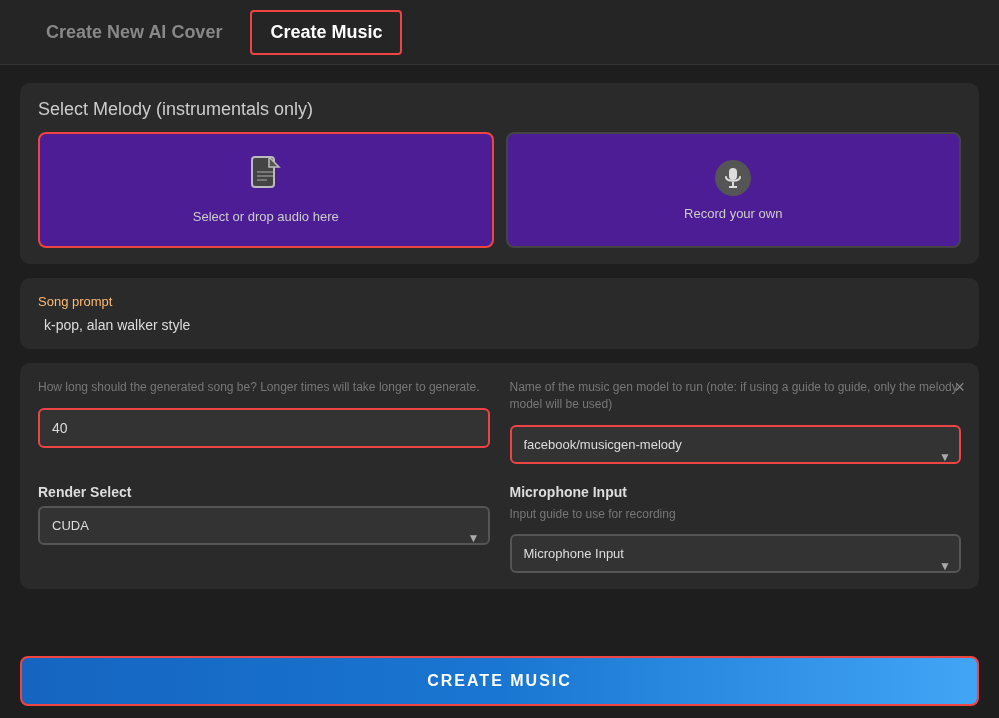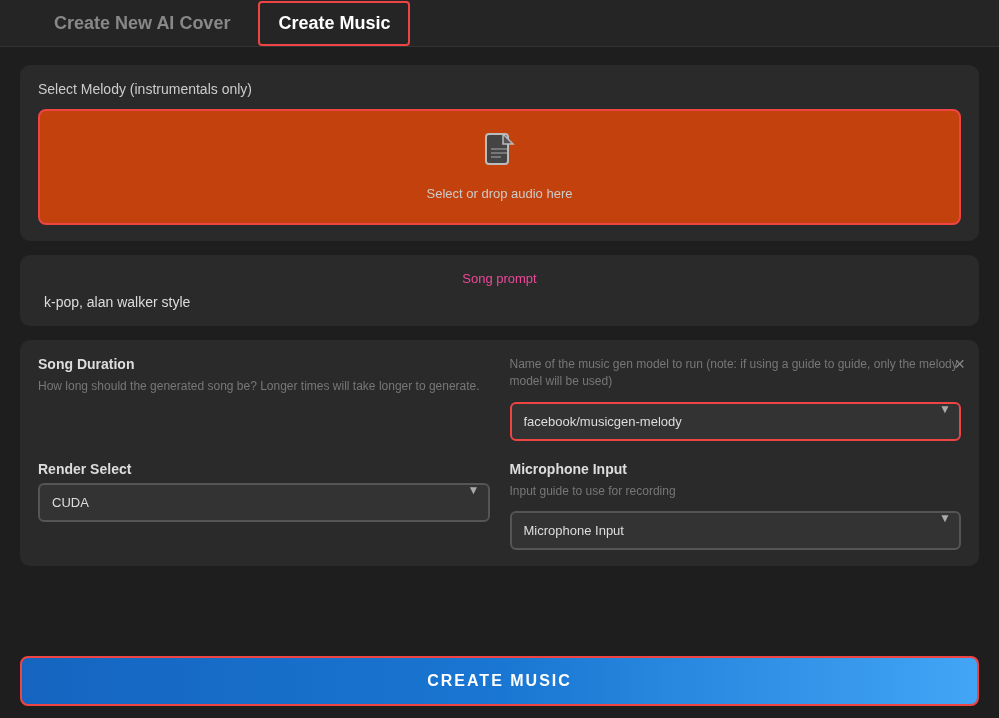--- a/index.html
+++ b/index.html
@@ -19,22 +19,22 @@
       display: flex;
       flex-direction: column;
       padding: 0;
     }
 
     
     .tab-bar {
       display: flex;
       align-items: center;
       background: #252525;
-      padding: 0 36px;
-      height: 47px;
+      padding: 0 28px;
+      height: 65px;
       border-bottom: 1px solid #333;
       gap: 10px;
     }
 
     .tab-item {
       padding: 10px 18px;
       font-size: 18px;
       font-weight: 600;
       cursor: pointer;
       color: #888;
@@ -59,34 +59,34 @@
 
     
     .card {
       background: #2a2a2a;
       border-radius: 10px;
       padding: 16px 18px;
     }
 
     
     .section-label {
-      font-size: 14px;
+      font-size: 18px;
       color: #cccccc;
       margin-bottom: 12px;
       font-weight: 500;
     }
 
     .melody-options {
       display: flex;
       gap: 12px;
     }
 
     .melody-btn {
       flex: 1;
-      background: #c2410c;
+      background: #4c1d95;
       border: 2px solid #e44;
       border-radius: 8px;
       padding: 22px 16px;
       display: flex;
       flex-direction: column;
       align-items: center;
       justify-content: center;
       cursor: pointer;
       gap: 10px;
       min-height: 90px;
@@ -103,23 +103,22 @@
 
     
     .prompt-card {
       background: #2a2a2a;
       border-radius: 10px;
       padding: 16px 18px;
     }
 
     .prompt-label {
       font-size: 13px;
-      color: #ec4899;
+      color: #fdba74;
       margin-bottom: 8px;
-      text-align: center;
     }
 
     .prompt-value {
       font-size: 14px;
       color: #ddd;
       padding-left: 6px;
     }
 
     
     .settings-card {
@@ -162,21 +161,21 @@
       padding: 10px 12px;
       color: #ddd;
       font-size: 14px;
       width: 100%;
       outline: none;
     }
 
     .select-wrapper {
       position: relative;
       display: flex;
-      align-items: flex-start;
+      align-items: flex-end;
     }
 
     .select-input {
       background: #333;
       border: 2px solid #e44;
       border-radius: 6px;
       padding: 10px 36px 10px 12px;
       color: #ddd;
       font-size: 13px;
       width: 100%;
@@ -268,35 +267,46 @@
               <rect x="1" y="1" width="22" height="30" rx="3" stroke="#bbb" stroke-width="2" fill="#444"></rect>
               <path d="M18 1 L28 11 L18 11 Z" fill="#555" stroke="#bbb" stroke-width="1.5"></path>
               <line x1="6" y1="16" x2="22" y2="16" stroke="#888" stroke-width="1.5"></line>
               <line x1="6" y1="20" x2="22" y2="20" stroke="#888" stroke-width="1.5"></line>
               <line x1="6" y1="24" x2="16" y2="24" stroke="#888" stroke-width="1.5"></line>
             </svg>
           </div>
           <span class="btn-label">Select or drop audio here</span>
         </div>
 
+        <div class="melody-btn no-border">
+          <div class="mic-icon">
+            <svg width="18" height="22" viewBox="0 0 18 22" fill="none" xmlns="http://www.w3.org/2000/svg">
+              <rect x="5" y="1" width="8" height="12" rx="4" fill="#ddd"></rect>
+              <path d="M2 10 C2 15 16 15 16 10" stroke="#ddd" stroke-width="2" fill="none" stroke-linecap="round"></path>
+              <line x1="9" y1="15" x2="9" y2="20" stroke="#ddd" stroke-width="2"></line>
+              <line x1="5" y1="20" x2="13" y2="20" stroke="#ddd" stroke-width="2"></line>
+            </svg>
+          </div>
+          <span class="btn-label">Record your own</span>
+        </div>
       </div>
     </div>
 
     <div class="prompt-card">
       <div class="prompt-label">Song prompt</div>
       <div class="prompt-value">k-pop, alan walker style</div>
     </div>
 
     <div class="settings-card">
       <button class="close-btn">×</button>
       <div class="settings-grid">
 
         <div class="setting-group">
-          <div class="setting-title">Song Duration</div>
           <div class="setting-desc">How long should the generated song be? Longer times will take longer to generate.</div>
+          <input type="text" class="text-input" value="40" style="">
         </div>
 
         <div class="setting-group">
           <div class="setting-desc">Name of the music gen model to run (note: if using a guide to guide, only the melody model will be used)</div>
           <div class="select-wrapper">
             <select class="select-input">
               <option>facebook/musicgen-melody</option>
               <option>facebook/musicgen-small</option>
               <option>facebook/musicgen-medium</option>
               <option>facebook/musicgen-large</option>

